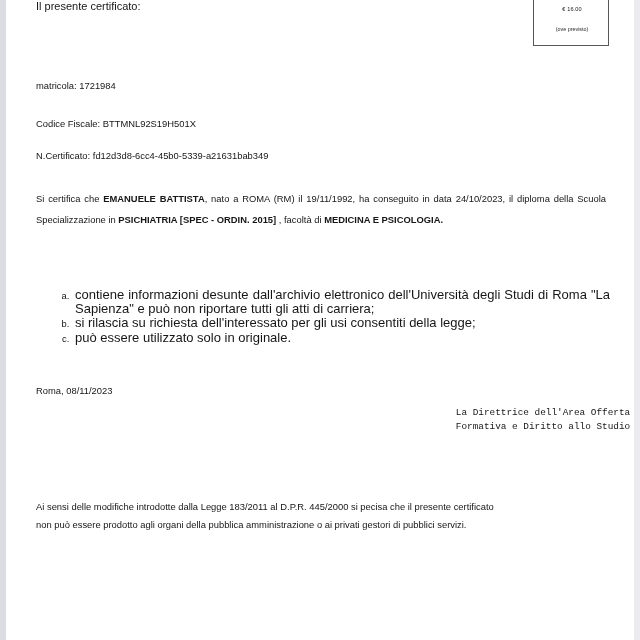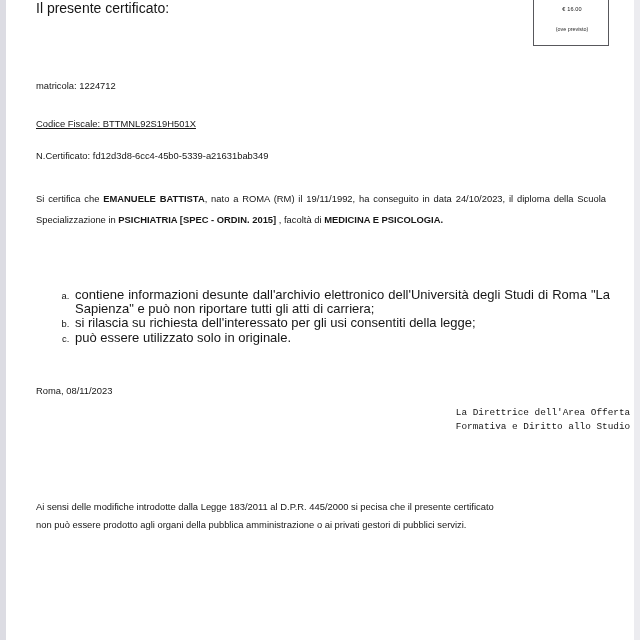--- a/index.html
+++ b/index.html
@@ -74,35 +74,35 @@
     color: #111;
   }
 
   .field {
     position: absolute;
     font-size: 9.4px;
     color: #161616;
     white-space: nowrap;
   }
   .f1 { top: 80px; }
-  .f2 { top: 118px; text-decoration: underline; }
+  .f2 { top: 118px; }
   .f3 { top: 150px; }
 
   .para {
     position: absolute;
     font-size: 9.4px;
     line-height: 21px;
     color: #161616;
     text-align: justify;
     width: 570px;
   }
   .para b { font-weight: bold; }
 
   .para-main { top: 188px; }
-  .intro-list { top: 269px; font-size: 14px; color: #161616; }
+  .intro-list { top: 269px; font-size: 11px; color: #161616; }
 
   ol.items {
     position: absolute;
     top: 288px;
     left: 6px;
     margin: 0;
     padding: 0 0 0 30px;
     list-style: lower-alpha;
     width: 538px;
     font-size: 13px;
@@ -156,21 +156,21 @@
 
 <div class="page">
 
   <div class="stamp-box">
     <div class="stamp-amount">€ 16.00</div>
     <div class="stamp-note">(ove previsto)</div>
   </div>
 
   <div class="content">
 
-    <div class="field f1">matricola: 1224712</div>
+    <div class="field f1">matricola: 1721984</div>
     <div class="field f2">Codice Fiscale: BTTMNL92S19H501X</div>
     <div class="field f3">N.Certificato: fd12d3d8-6cc4-45b0-5339-a21631bab349</div>
 
     <div class="para para-main"><span>Si certifica che </span><b>EMANUELE BATTISTA</b><span>, nato a ROMA (RM) il 19/11/1992, ha conseguito in data 24/10/2023, il diploma della Scuola Specializzazione in </span><b>PSICHIATRIA [SPEC - ORDIN. 2015]</b><span> , facoltà di </span><b>MEDICINA E PSICOLOGIA.</b></div>
 
     <div class="intro-list">Il presente certificato:</div>
 
     <ol class="items">
       <li>contiene informazioni desunte dall'archivio elettronico dell'Università degli Studi di Roma "La Sapienza" e può non riportare tutti gli atti di carriera;</li>
       <li>si rilascia su richiesta dell'interessato per gli usi consentiti della legge;</li>

